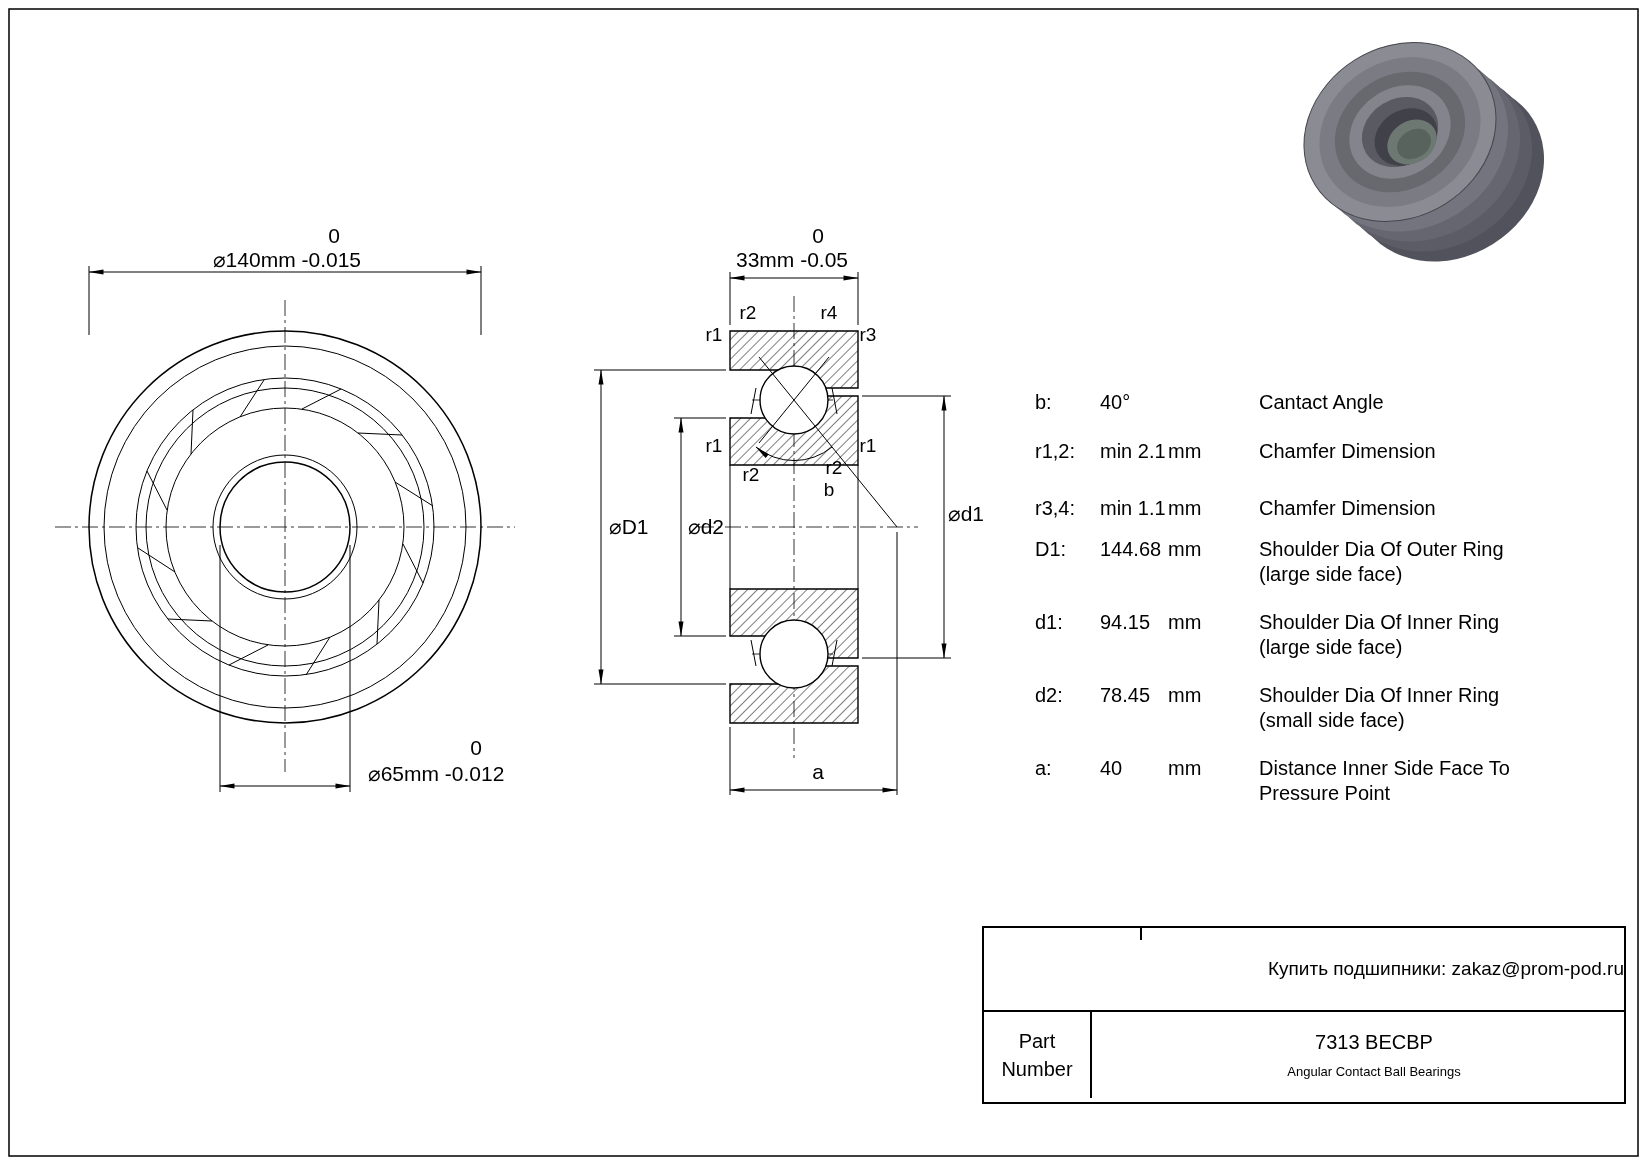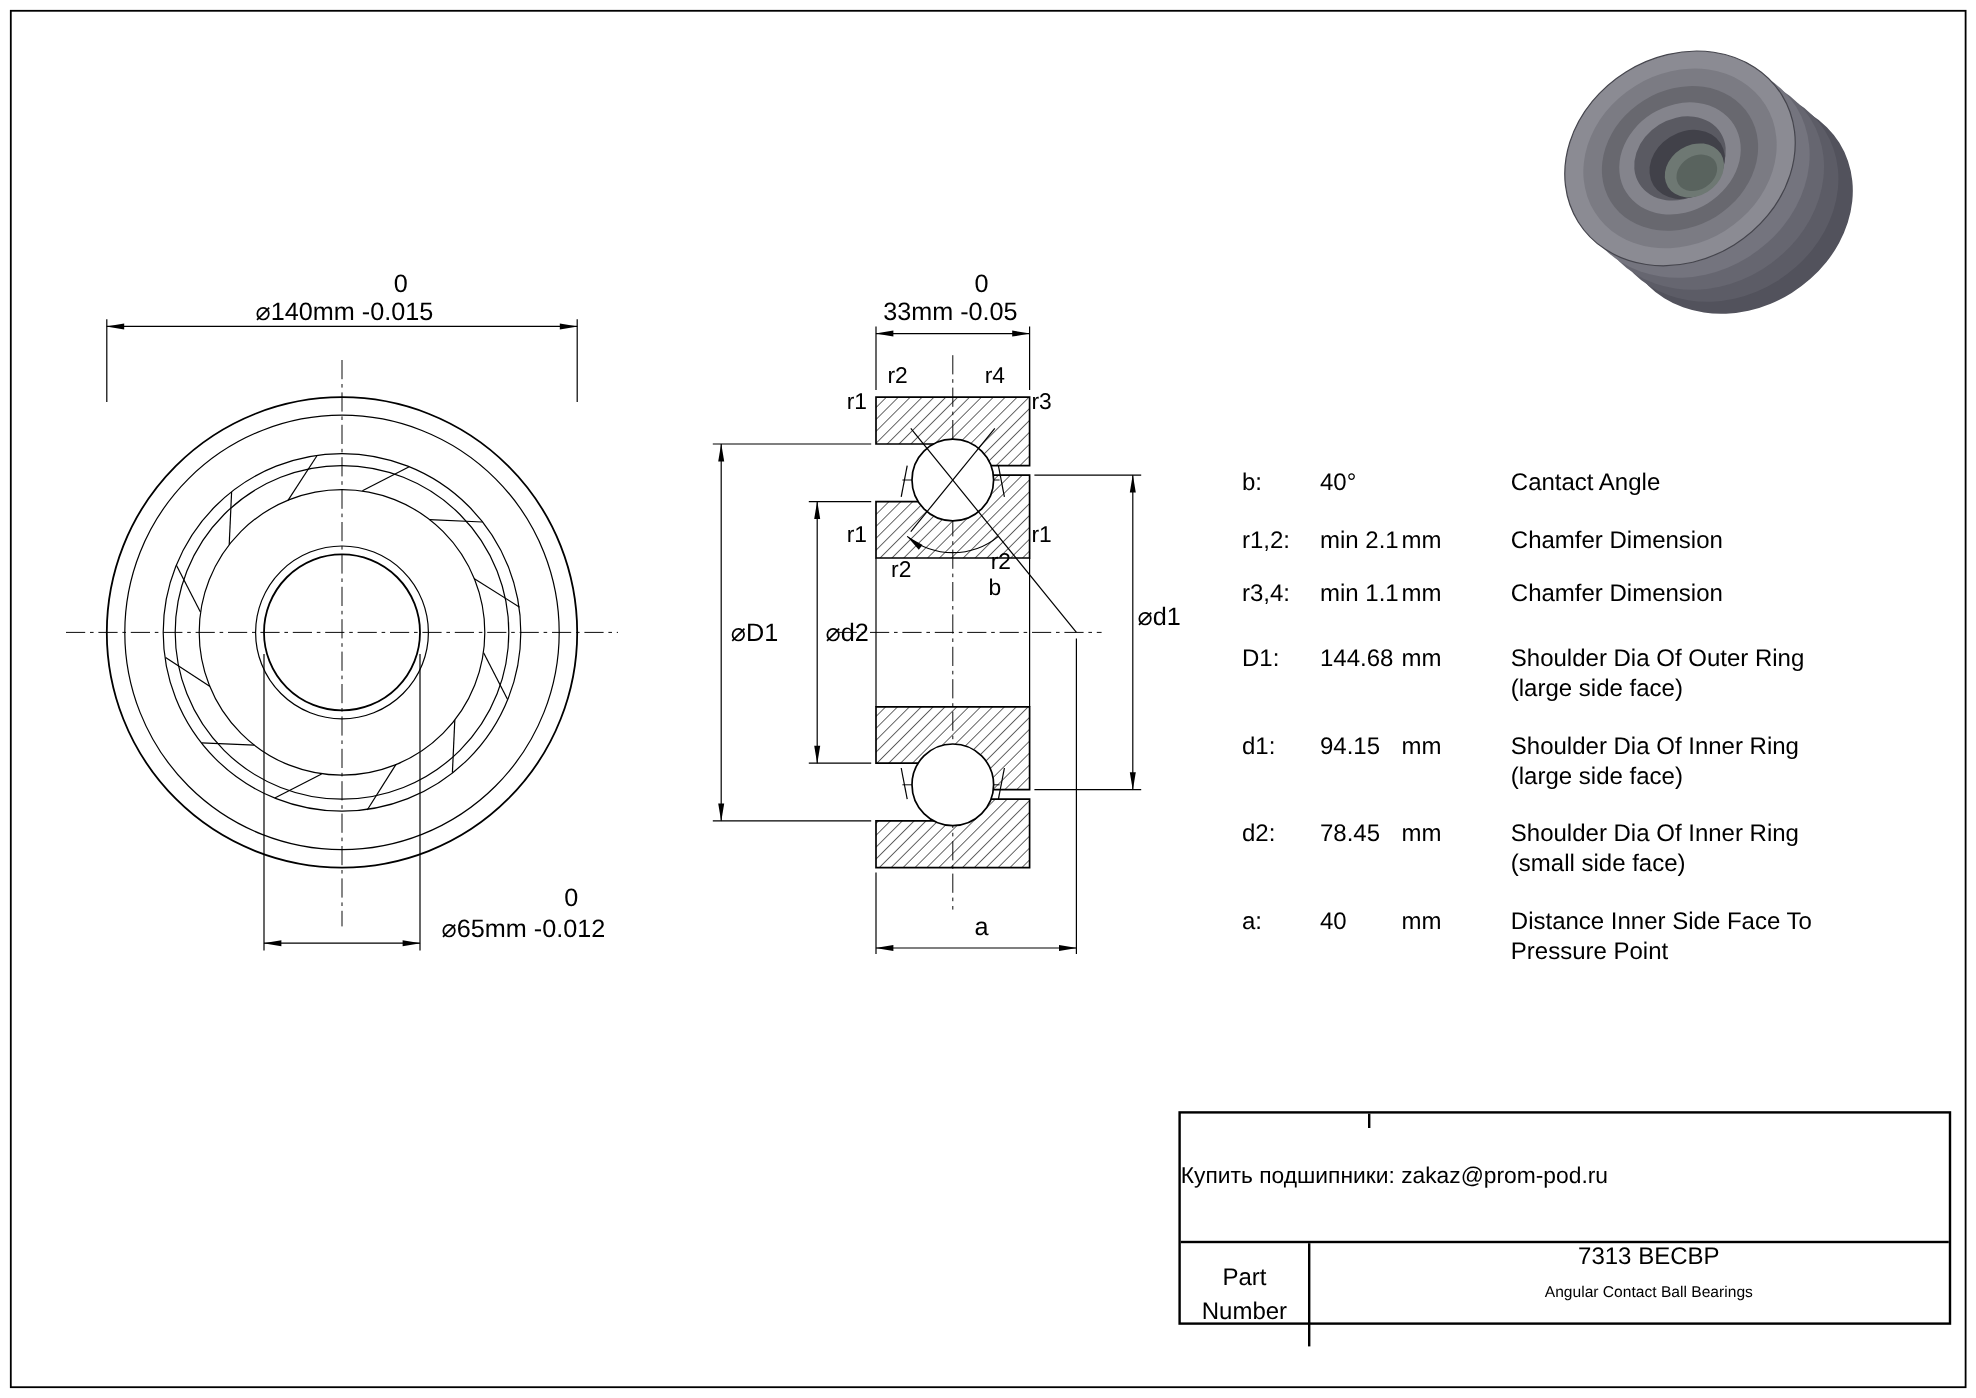--- a/index.html
+++ b/index.html
@@ -14,28 +14,28 @@
 
   
   .spec-row { position:absolute; left:1035px; display:grid;
               grid-template-columns:65px 68px 63px 352px;
               font-size:20px; line-height:24.5px; }
   .spec-desc { white-space:pre-line;margin-left:28px; }
 
   
   .title-block { position:absolute; left:982px; top:926px; width:644px; height:178px;
                  border:2px solid #000; background:#fff; }
-  .tb-top { position:relative; height:108px; border-bottom:2px solid #000;
-            display:flex; align-items:center; justify-content:flex-start; font-size:19px; }
+  .tb-top { position:relative; height:84px; border-bottom:2px solid #000;
+            display:flex; align-items:center; justify-content:flex-end; font-size:19px; }
   .tb-tick { position:absolute; left:156px; top:0; width:2px; height:12px; background:#000; }
   .tb-bottom { display:flex; height:86px;gap:32px; }
   .tb-part-label { width:108px; border-right:2px solid #000; display:flex; flex-direction:column;
                    align-items:center; justify-content:center; font-size:20px; line-height:28px; }
   .tb-part-value { flex:1; display:flex; flex-direction:column; align-items:center;
-                   gap:10px; }
+                   justify-content:center; gap:10px; }
   .tb-pn { font-size:20px; }
   .tb-pt { font-size:13px; }
 </style>
 </head>
 <body>
 
 <div class="page">
 
   <svg class="drawing-svg" width="1647" height="1165" viewBox="0 0 1647 1165">
     <defs>
@@ -197,21 +197,21 @@
       <span>40°</span>
       <span></span>
       <span class="spec-desc">Cantact Angle</span>
     </div>
     <div class="spec-row" style="top:439px">
       <span>r1,2:</span>
       <span>min 2.1</span>
       <span>mm</span>
       <span class="spec-desc">Chamfer Dimension</span>
     </div>
-    <div class="spec-row" style="top:483px">
+    <div class="spec-row" style="top:496px">
       <span>r3,4:</span>
       <span>min 1.1</span>
       <span>mm</span>
       <span class="spec-desc">Chamfer Dimension</span>
     </div>
     <div class="spec-row" style="top:537px">
       <span>D1:</span>
       <span>144.68</span>
       <span>mm</span>
       <span class="spec-desc">Shoulder Dia Of Outer Ring

